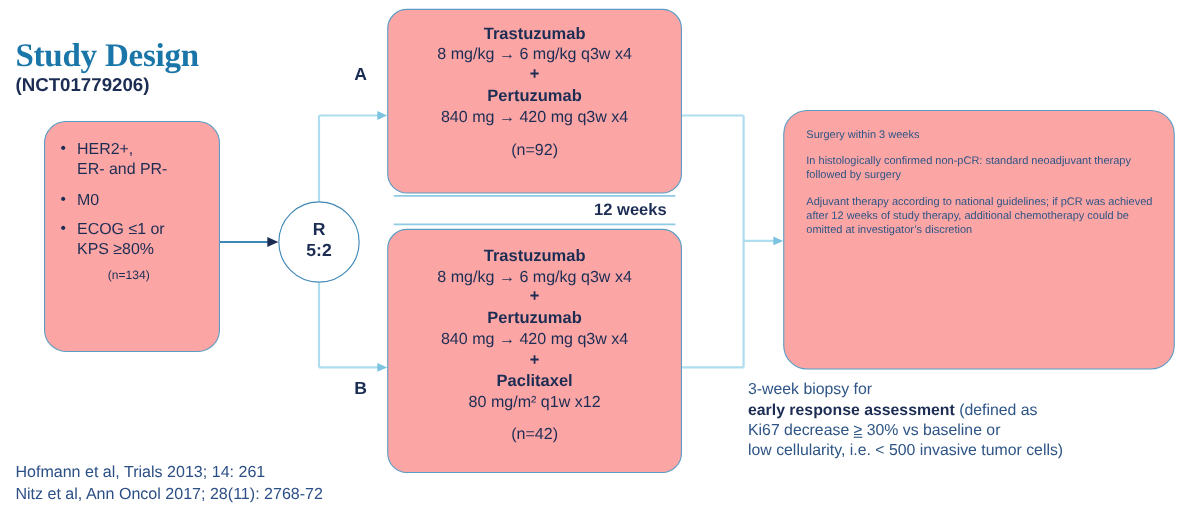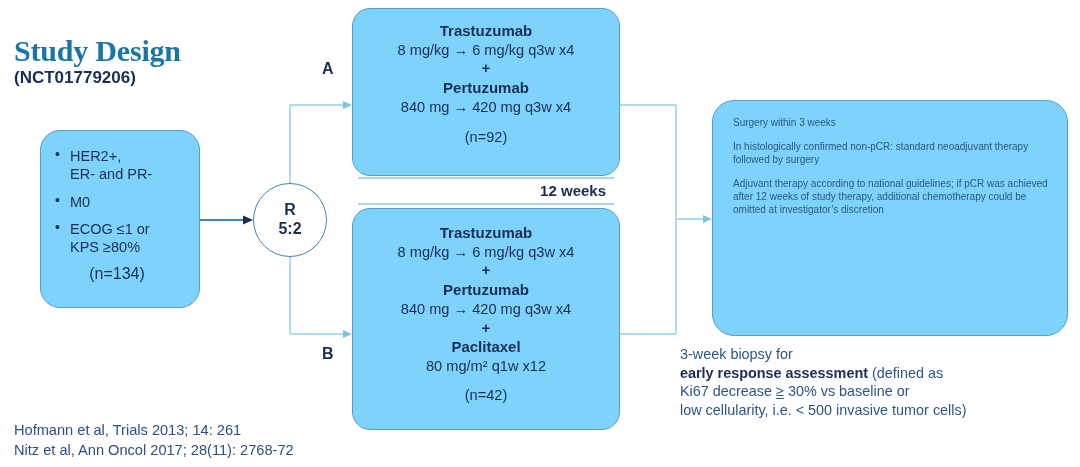--- a/index.html
+++ b/index.html
@@ -42,30 +42,29 @@
     line-height: 1.1;
     margin-top: 2px;
     white-space: nowrap;
   }
   
   .rbox {
     position: absolute;
     box-sizing: border-box;
     border: 1.6px solid #5a9cc4;
     border-radius: 18px;
-    background: #7dd3fc;
+    background: #fca5a5;
   }
   
   #eligibility-box {
     left: 40px;
     top: 110px;
     width: 160px;
-    height: 178px;
+    height: 210px;
     border-radius: 20px;
-    margin-top: 20px;
   }
   #eligibility-list {
     list-style: none;
     margin: 0;
     padding: 16px 10px 0 14px;
     color: #1c2d54;
     font-size: 14.5px;
     line-height: 1.26;
   }
   #eligibility-list li {
@@ -77,21 +76,21 @@
     content: "\2022";
     position: absolute;
     left: 0;
     top: -1px;
     font-size: 14px;
     color: #1c2d54;
   }
   #eligibility-n {
     text-align: center;
     color: #1c2d54;
-    font-size: 16px;
+    font-size: 11px;
     margin-top: 5px;
     padding-right: 6px;
   }
   
   #randomization-circle {
     position: absolute;
     left: 253px;
     top: 183px;
     width: 74px;
     height: 74px;

